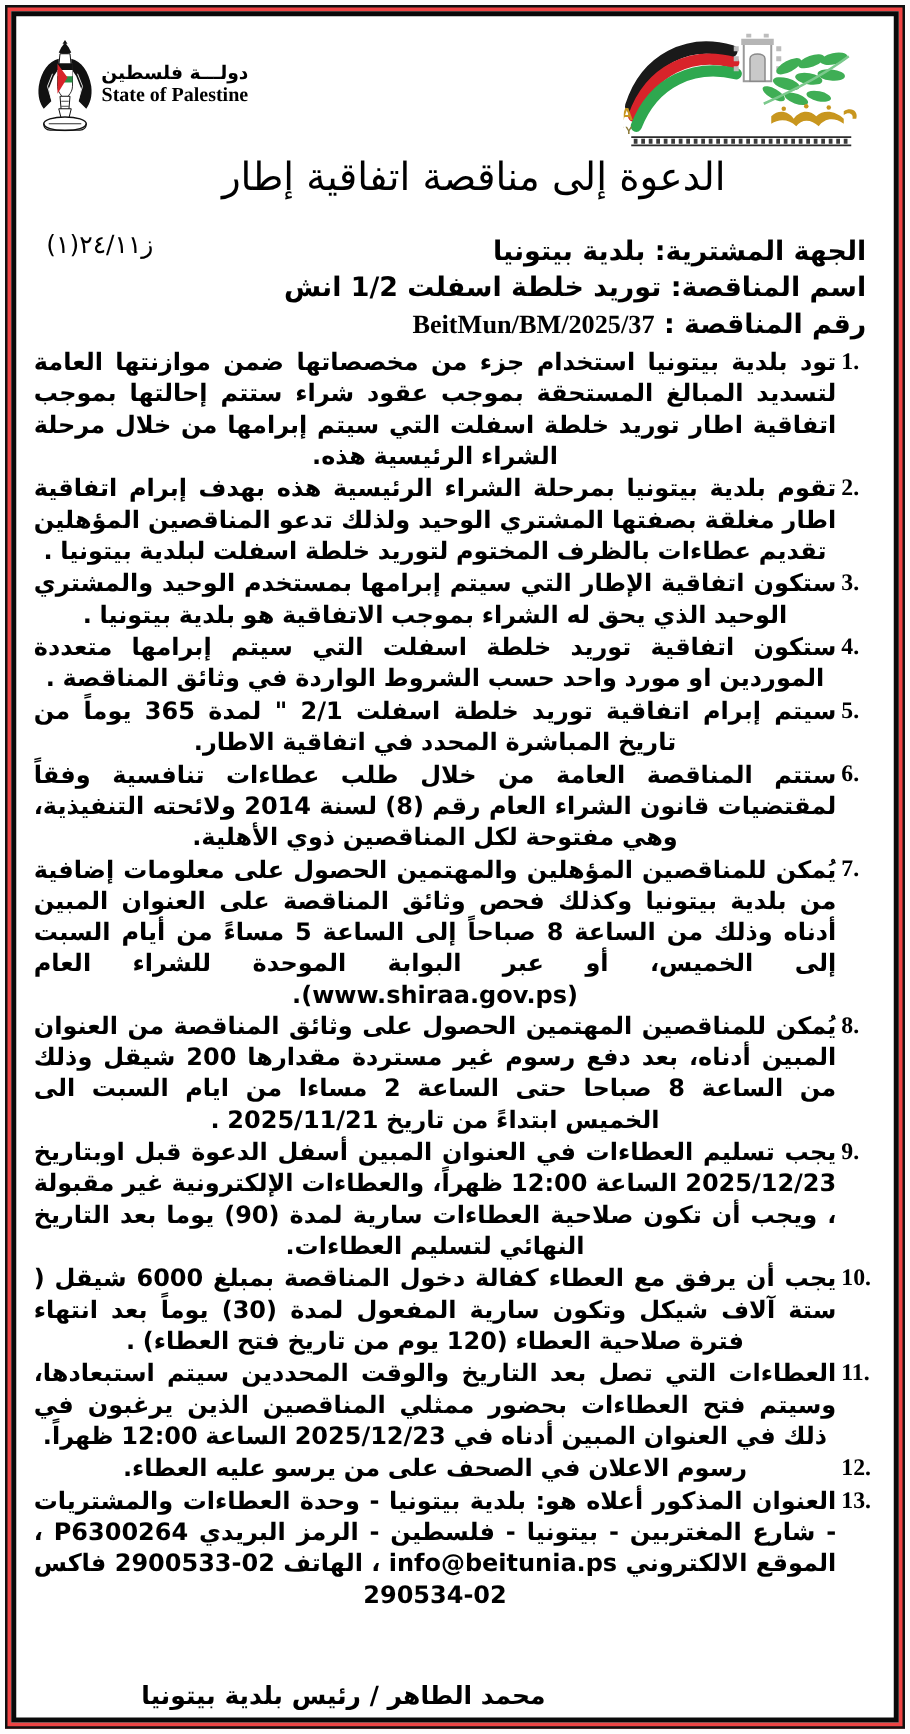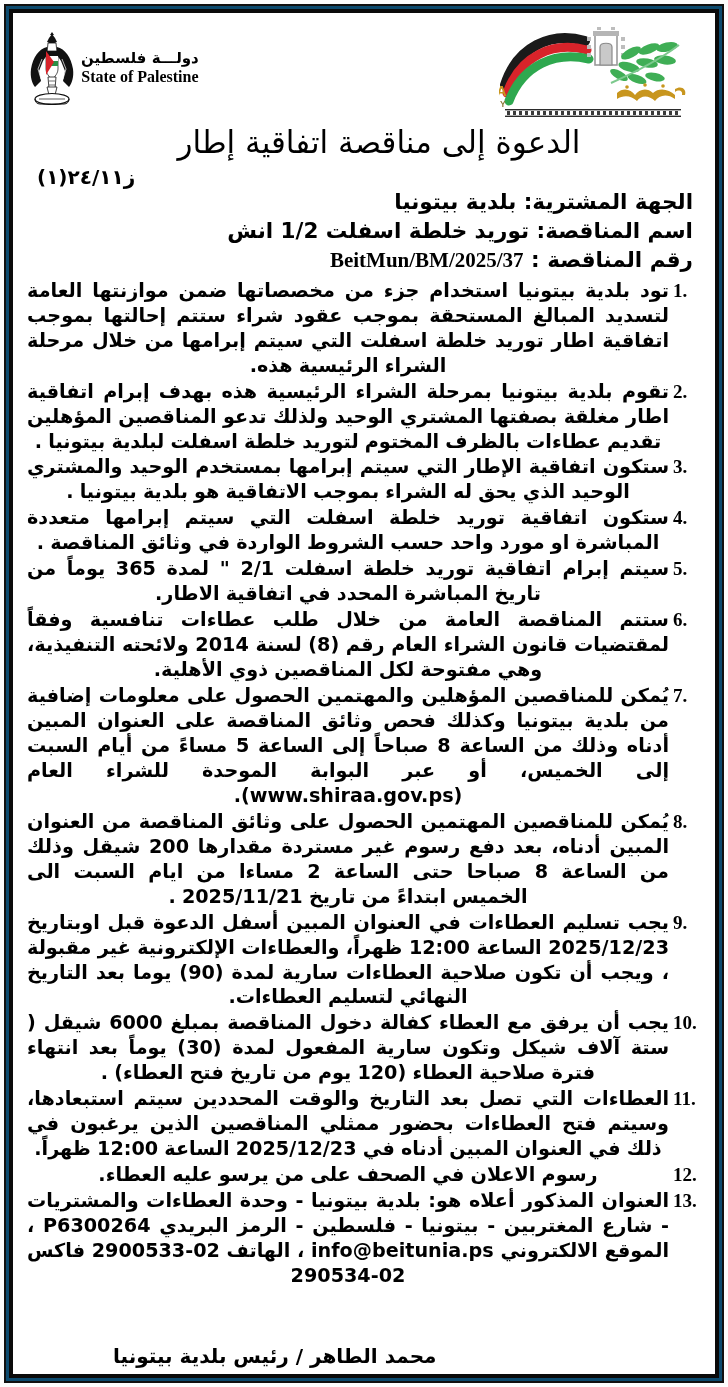--- a/index.html
+++ b/index.html
@@ -22,21 +22,21 @@
     box-sizing: border-box;
     padding: 4px;
     background: #fdfdfd;
   }
   .frame-outer {
     width: 100%;
     height: 100%;
     box-sizing: border-box;
     border: 2px solid #111;
     padding: 3px;
-    background: #0c4a6e;
+    background: #ef4444;
   }
   .frame-inner {
     width: 100%;
     height: 100%;
     box-sizing: border-box;
     border: 4px solid #0a0a0a;
     background: #ffffff;
     padding: 6px 10px 4px 10px;
     display: flex;
     flex-direction: column;
@@ -97,23 +97,23 @@
     text-align: center;
     font-size: 31px;
     font-weight: normal;
     line-height: 1.38;
     letter-spacing: 0px;
     padding-left: 30px;
   }
   .ref-no {
     position: absolute;
     left: 14px;
-    top: 44px;
+    top: 62px;
     font-size: 20px;
-    font-weight: bold;
+    font-weight: normal;
     direction: rtl;
     white-space: nowrap;
   }
 
   
   .meta {
     text-align: right;
     padding: 2px 12px 0 12px;
     margin-top: 21px;
   }
@@ -341,21 +341,21 @@
           <div class="clause">
             <div class="clause-num">2.</div>
             <div class="clause-body">تقوم بلدية بيتونيا بمرحلة الشراء الرئيسية هذه بهدف إبرام اتفاقية اطار مغلقة بصفتها المشتري الوحيد ولذلك تدعو المناقصين المؤهلين تقديم عطاءات بالظرف المختوم لتوريد خلطة اسفلت لبلدية بيتونيا .</div>
           </div>
           <div class="clause">
             <div class="clause-num">3.</div>
             <div class="clause-body">ستكون اتفاقية الإطار التي سيتم إبرامها بمستخدم الوحيد والمشتري الوحيد الذي يحق له الشراء بموجب الاتفاقية هو بلدية بيتونيا .</div>
           </div>
           <div class="clause">
             <div class="clause-num">4.</div>
-            <div class="clause-body">ستكون اتفاقية توريد خلطة اسفلت التي سيتم إبرامها متعددة المباشرة او مورد واحد حسب الشروط الواردة في وثائق المناقصة .</div>
+            <div class="clause-body">ستكون اتفاقية توريد خلطة اسفلت التي سيتم إبرامها متعددة الموردين او مورد واحد حسب الشروط الواردة في وثائق المناقصة .</div>
           </div>
           <div class="clause">
             <div class="clause-num">5.</div>
             <div class="clause-body">سيتم إبرام اتفاقية توريد خلطة اسفلت 2/1 " لمدة 365 يوماً من تاريخ المباشرة المحدد في اتفاقية الاطار.</div>
           </div>
           <div class="clause">
             <div class="clause-num">6.</div>
             <div class="clause-body">ستتم المناقصة العامة من خلال طلب عطاءات تنافسية وفقاً لمقتضيات قانون الشراء العام رقم (8) لسنة 2014 ولائحته التنفيذية، وهي مفتوحة لكل المناقصين ذوي الأهلية.</div>
           </div>
           <div class="clause">

